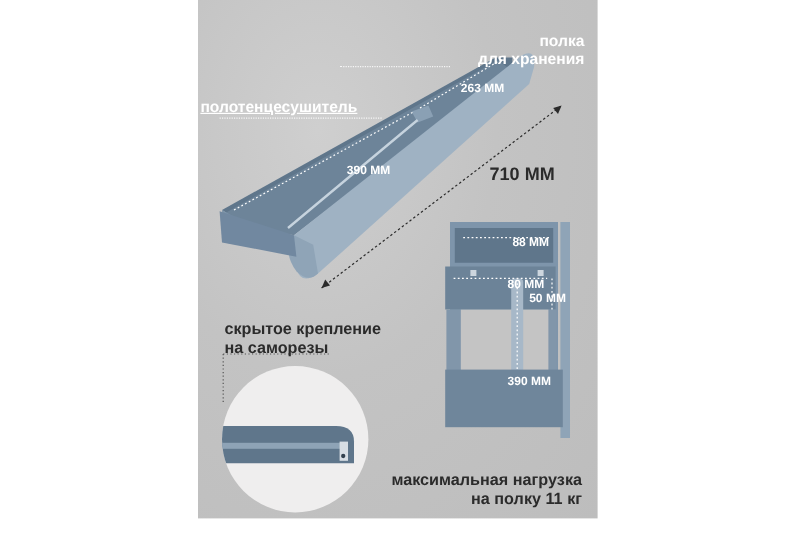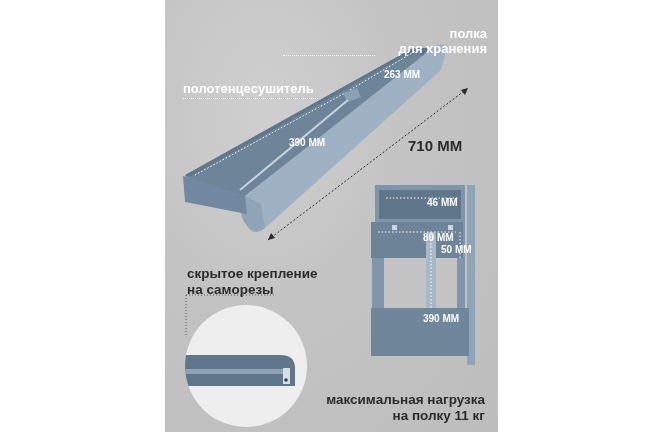--- a/index.html
+++ b/index.html
@@ -94,28 +94,28 @@
       </g>
     </g>
   </svg>
 
   <div class="label light" style="left:152px; top:27px; width:170px; text-align:right;">
     <div>полка</div>
     <div>для хранения</div>
   </div>
   <div class="dotline" style="left:118px; top:55px; width:92px;"></div>
 
-  <div class="label light" style="left:18px; top:82px;">полотенцесушитель</div>
+  <div class="label light" style="left:2px; top:82px;text-decoration:underline;">полотенцесушитель</div>
   <div class="dotline" style="left:18px; top:98px; width:135px;"></div>
 
   <div class="dim" style="left:219px; top:69px;">263 ММ</div>
   <div class="dim" style="left:124px; top:137px;">390 ММ</div>
   <div class="dim dark" style="left:243px; top:137px;">710 ММ</div>
 
-  <div class="dim" style="left:262px; top:197px;">46 ММ</div>
+  <div class="dim" style="left:262px; top:197px;">88 ММ</div>
   <div class="dim" style="left:258px; top:232px;text-align:center;">80 ММ</div>
   <div class="dim" style="left:276px; top:244px;">50 ММ</div>
   <div class="dim" style="left:258px; top:313px;">390 ММ</div>
 
   <div class="label dark" style="left:22px; top:266px;">
     <div>скрытое крепление</div>
     <div>на саморезы</div>
   </div>
 
   <div class="label dark" style="left:145px; top:392px; width:175px; text-align:right;">

